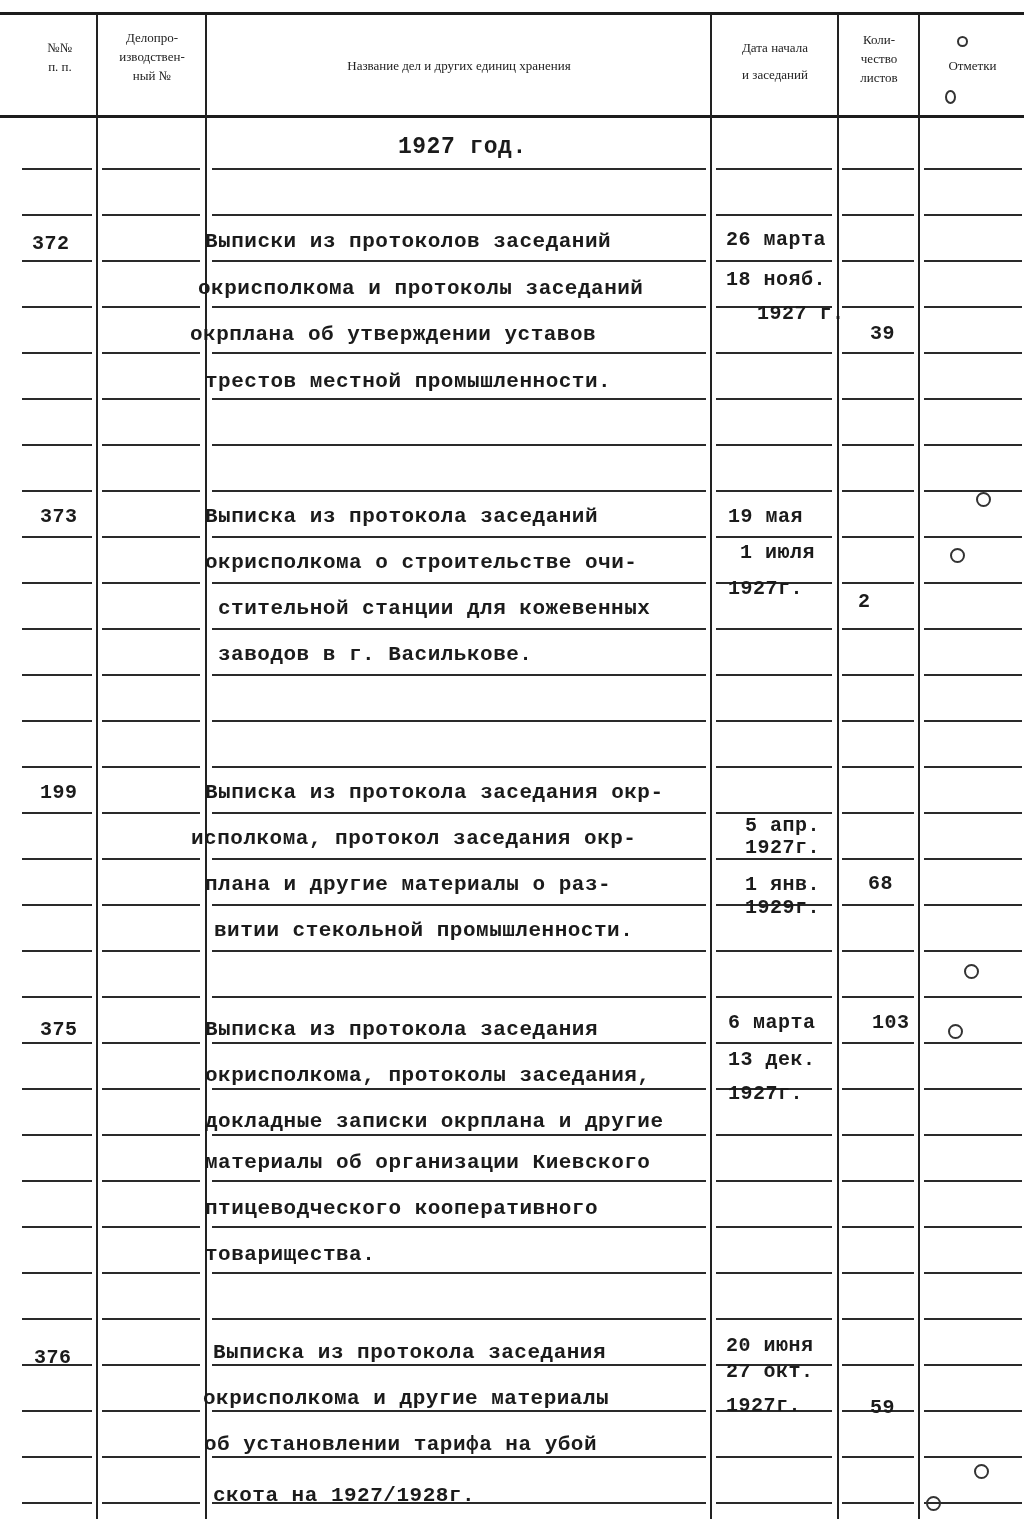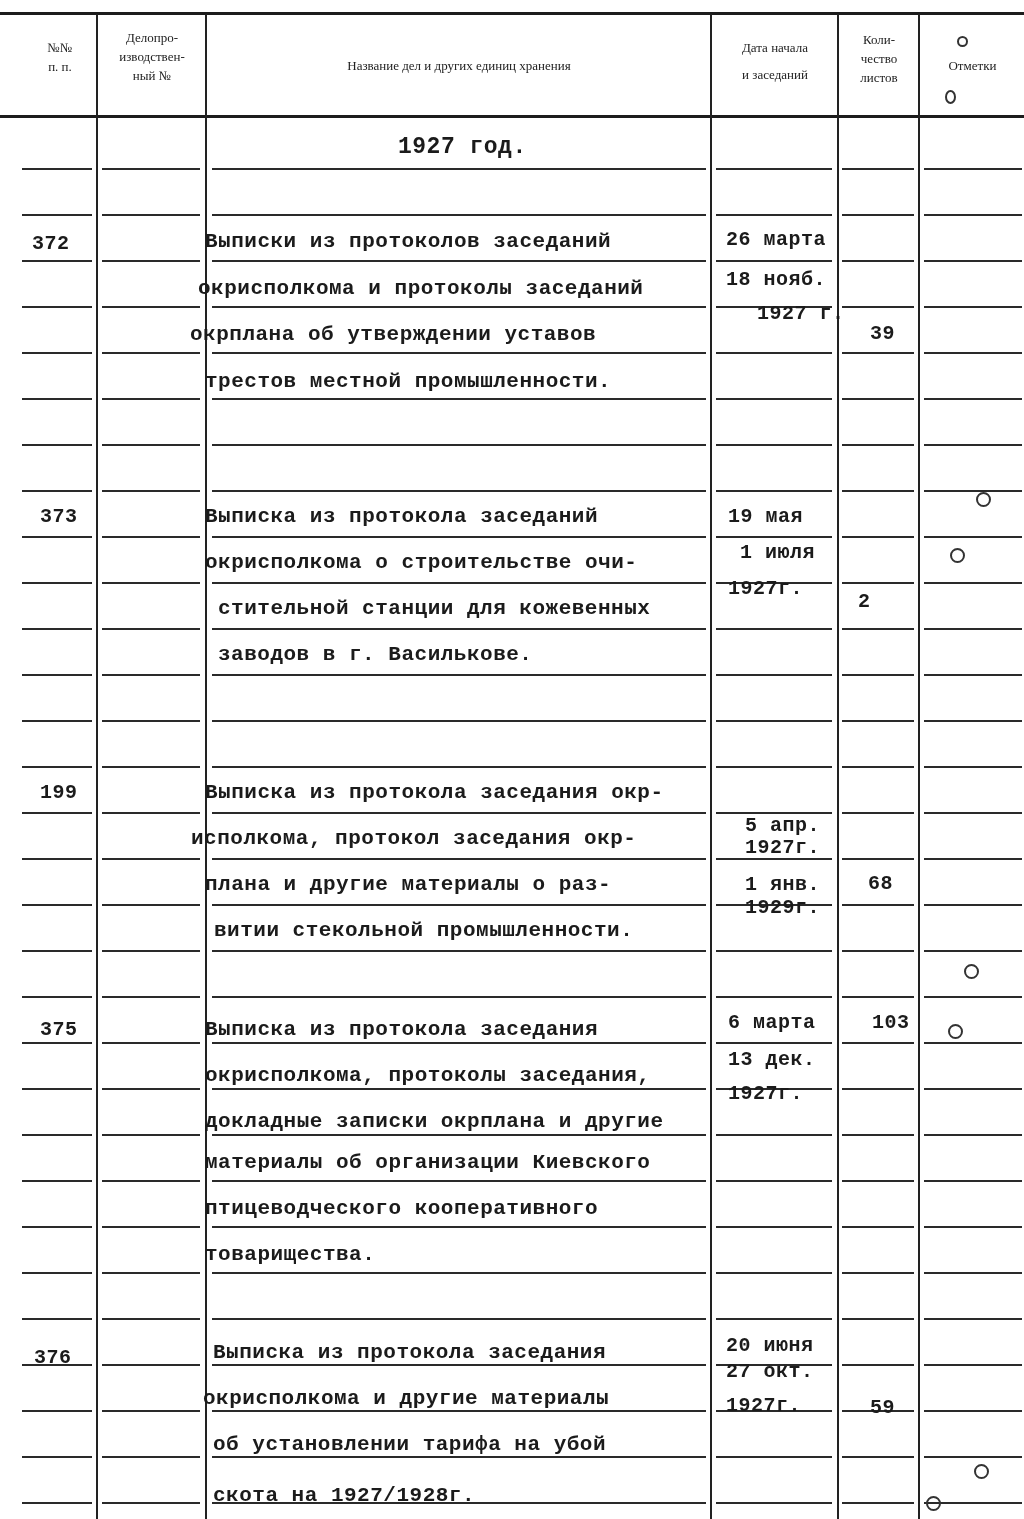--- a/index.html
+++ b/index.html
@@ -294,21 +294,21 @@
     <div class="tw date" style="left:728px; top:1048px;">13 дек.</div>
     <div class="tw date" style="left:728px; top:1082px;">1927г.</div>
     <div class="tw num" style="left:872px; top:1011px;">103</div>
     <div class="circle" style="left:948px; top:1024px;"></div>
   </div>
 
   <div>
     <div class="tw num" style="left:34px; top:1346px;">376</div>
     <div class="tw" style="left:213px; top:1341px;">Выписка из протокола заседания</div>
     <div class="tw" style="left:203px; top:1387px;">окрисполкома и другие материалы</div>
-    <div class="tw" style="left:213px; top:1433px;">об установлении  тарифа на убой</div>
+    <div class="tw" style="left:204px; top:1433px;">об установлении  тарифа на убой</div>
     <div class="tw" style="left:213px; top:1484px;">скота на 1927/1928г.</div>
     <div class="tw date" style="left:726px; top:1334px;text-align:center;">20 июня</div>
     <div class="tw date" style="left:726px; top:1360px;">27 окт.</div>
     <div class="tw date" style="left:726px; top:1394px;">1927г.</div>
     <div class="tw num" style="left:870px; top:1396px;">59</div>
     <div class="circle" style="left:974px; top:1464px;"></div>
     <div class="circle" style="left:926px; top:1496px;"></div>
   </div>
 </div>
 

